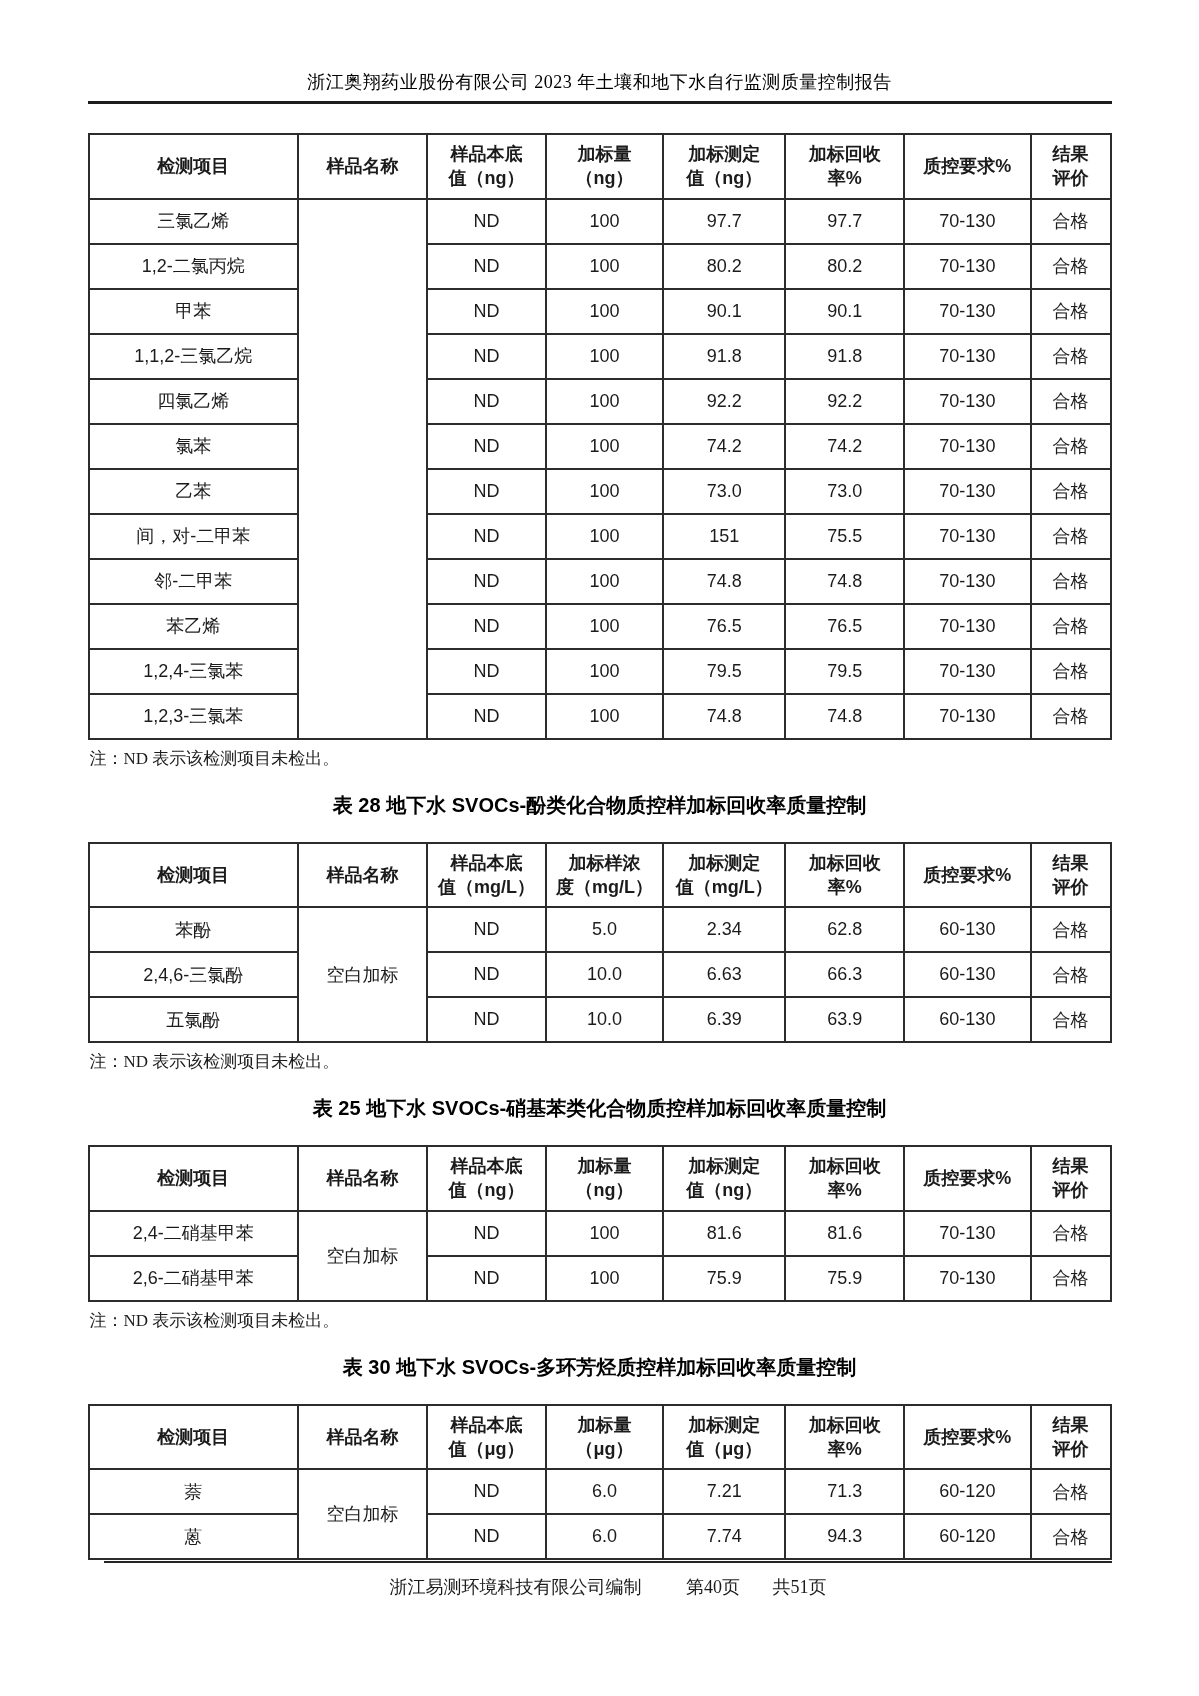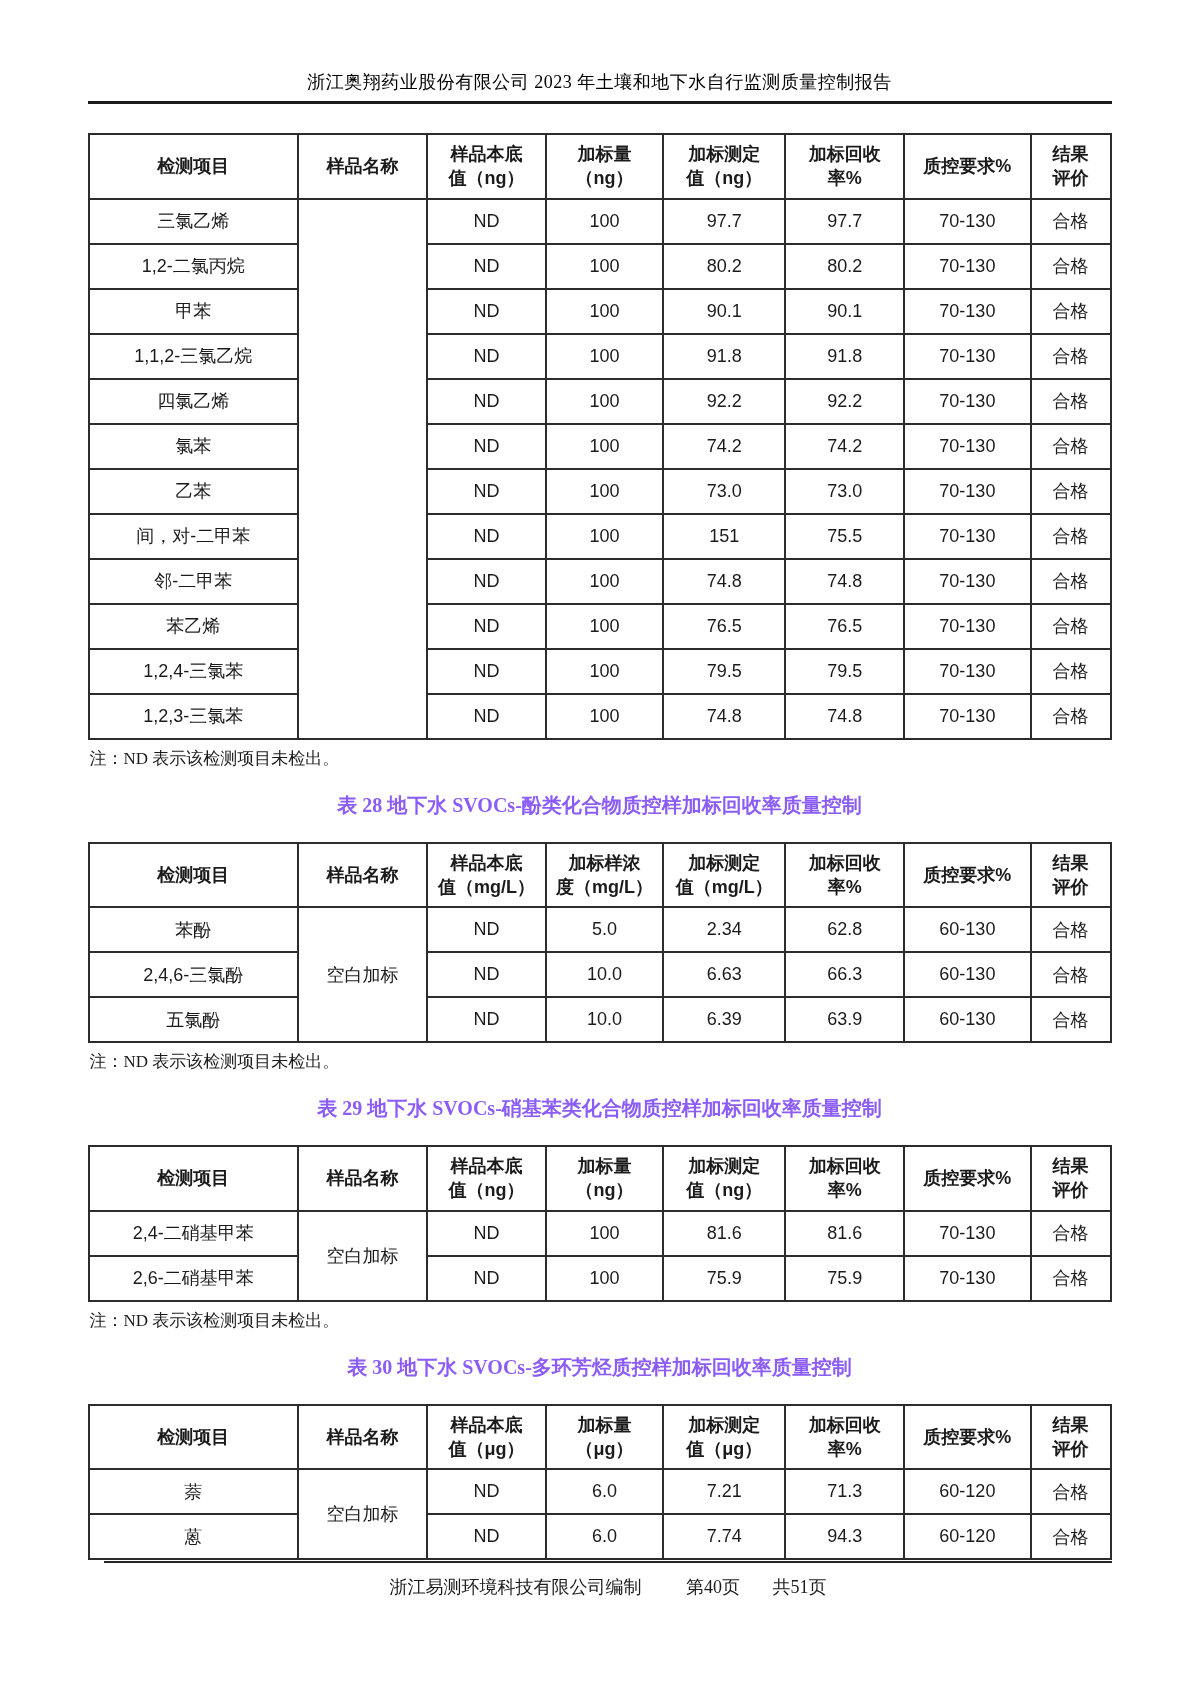--- a/index.html
+++ b/index.html
@@ -55,26 +55,26 @@
     vertical-align: middle;
     padding: 1px 4px;
     font-family: "Liberation Sans", sans-serif;
   }
   .note {
     font-family: "Liberation Serif", serif;
     font-size: 17px;
     margin: 7px 0 6px 2px;
   }
   .table-title {
-    font-family: Liberation Serif, serif;
+    font-family: Liberation Sans, sans-serif;
     font-size: 20px;
     font-weight: 600;
     text-align: center;
     margin: 22px 0 16px 0;
-    color: #8b5cf6;
+    color: #000000;
   }
   .doc-footer {
     position: absolute;
     left: 104px;
     right: 87px;
     top: 1561px;
   }
   .footer-rule { height: 2px; background: #242424; }
   .footer-text {
     text-align: center;
@@ -296,21 +296,21 @@
               <td>63.9</td>
               <td>60-130</td>
               <td>合格</td>
             </tr>
           </tbody>
         </table>
       <div class="note">注：ND 表示该检测项目未检出。</div>
     </section>
 
     <section>
-      <div class="table-title">表 29 地下水 SVOCs-硝基苯类化合物质控样加标回收率质量控制</div>
+      <div class="table-title">表 25 地下水 SVOCs-硝基苯类化合物质控样加标回收率质量控制</div>
       <table class="qc-table">
           <colgroup>
             <col style="width: 20.5%;">
             <col style="width: 12.6%;">
             <col style="width: 11.7%;">
             <col style="width: 11.4%;">
             <col style="width: 12%;">
             <col style="width: 11.6%;">
             <col style="width: 12.4%;">
             <col style="width: 7.8%;">

